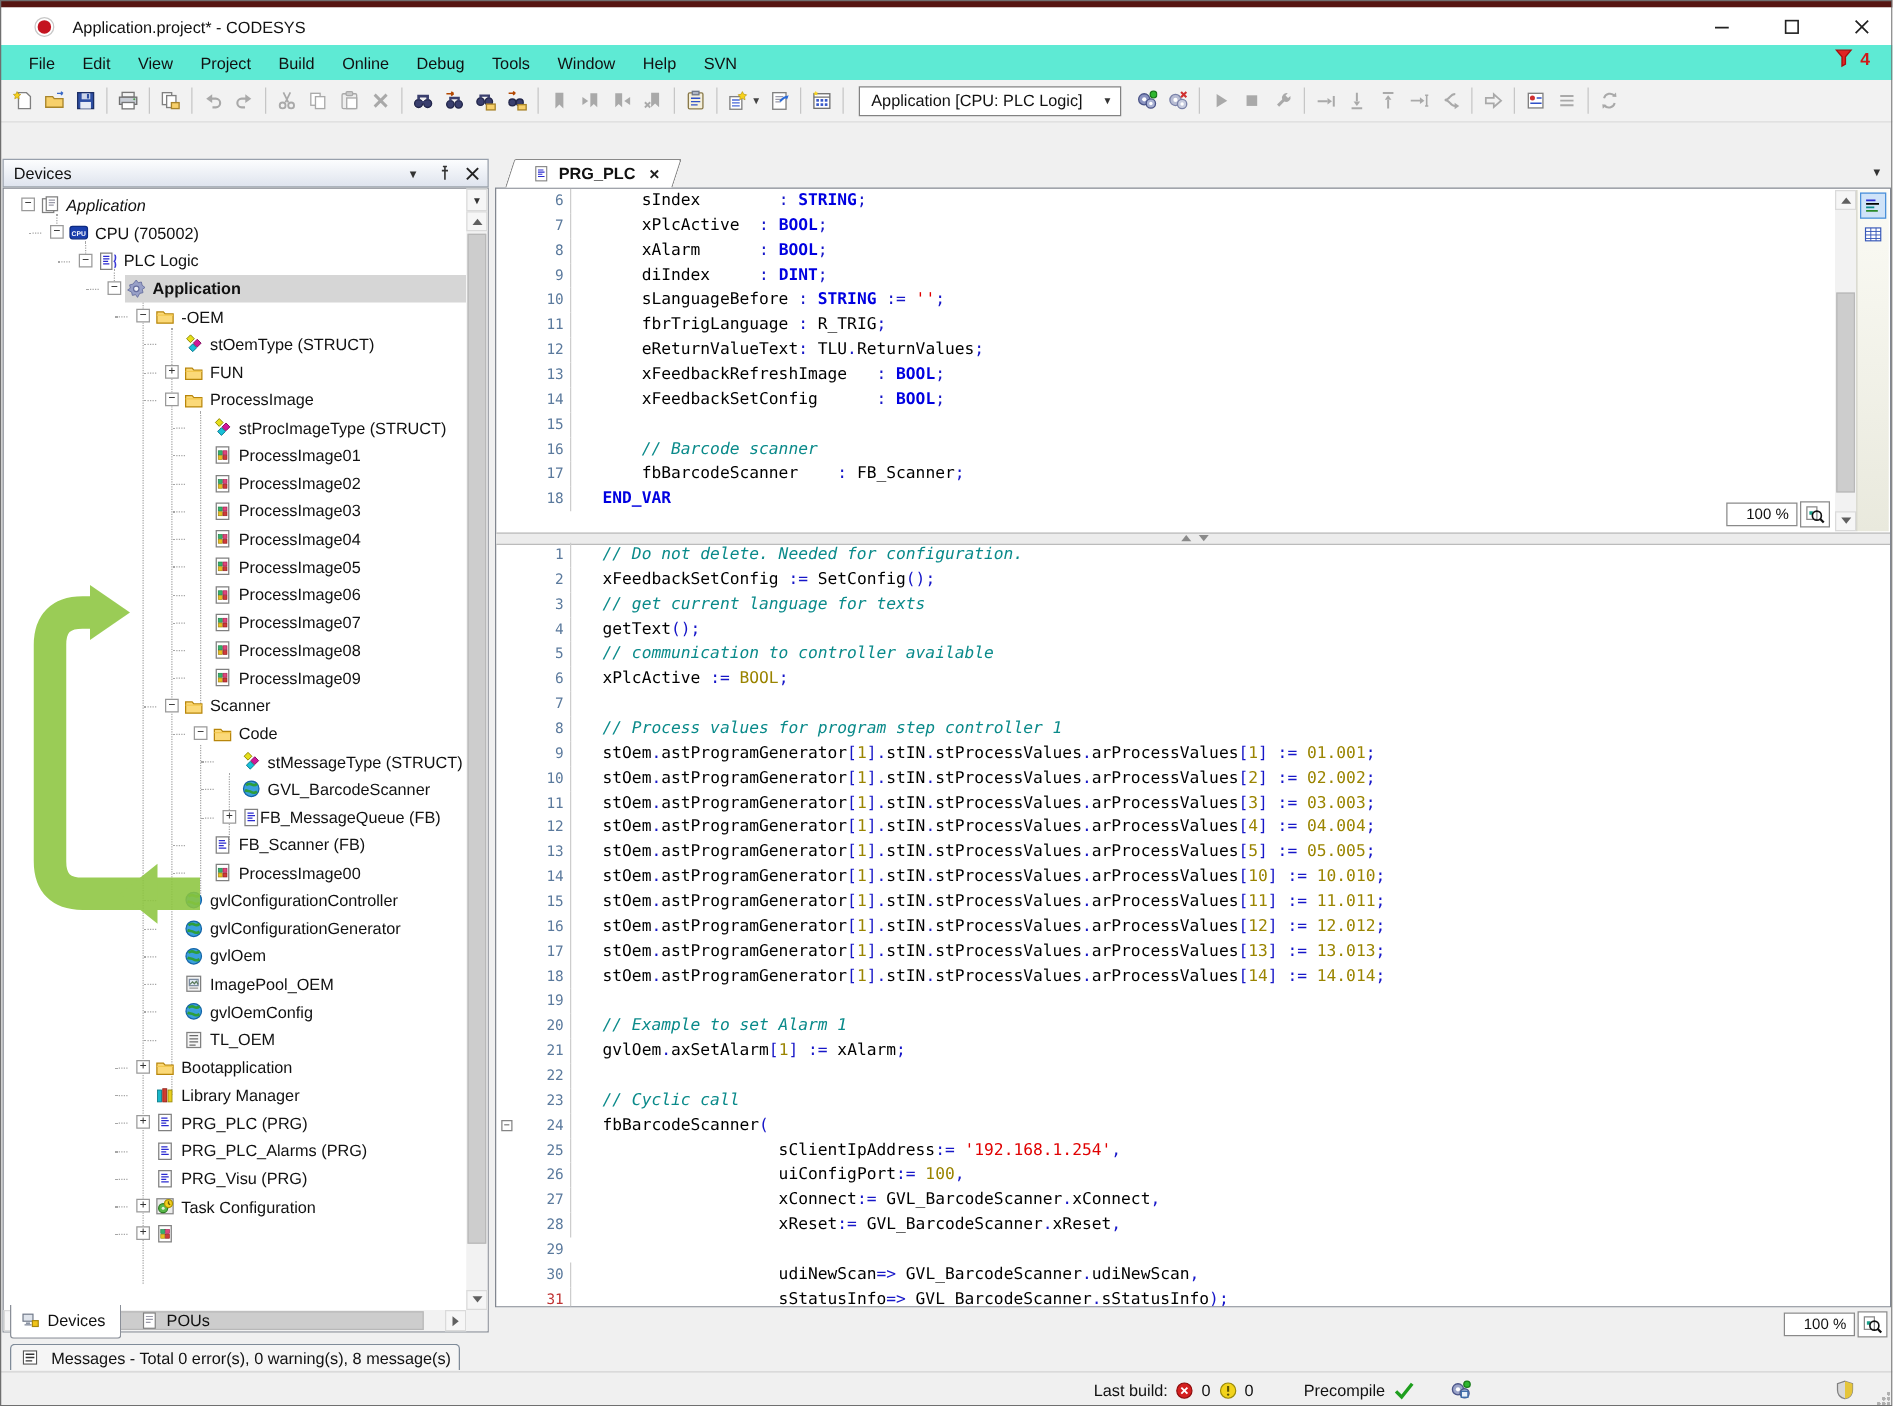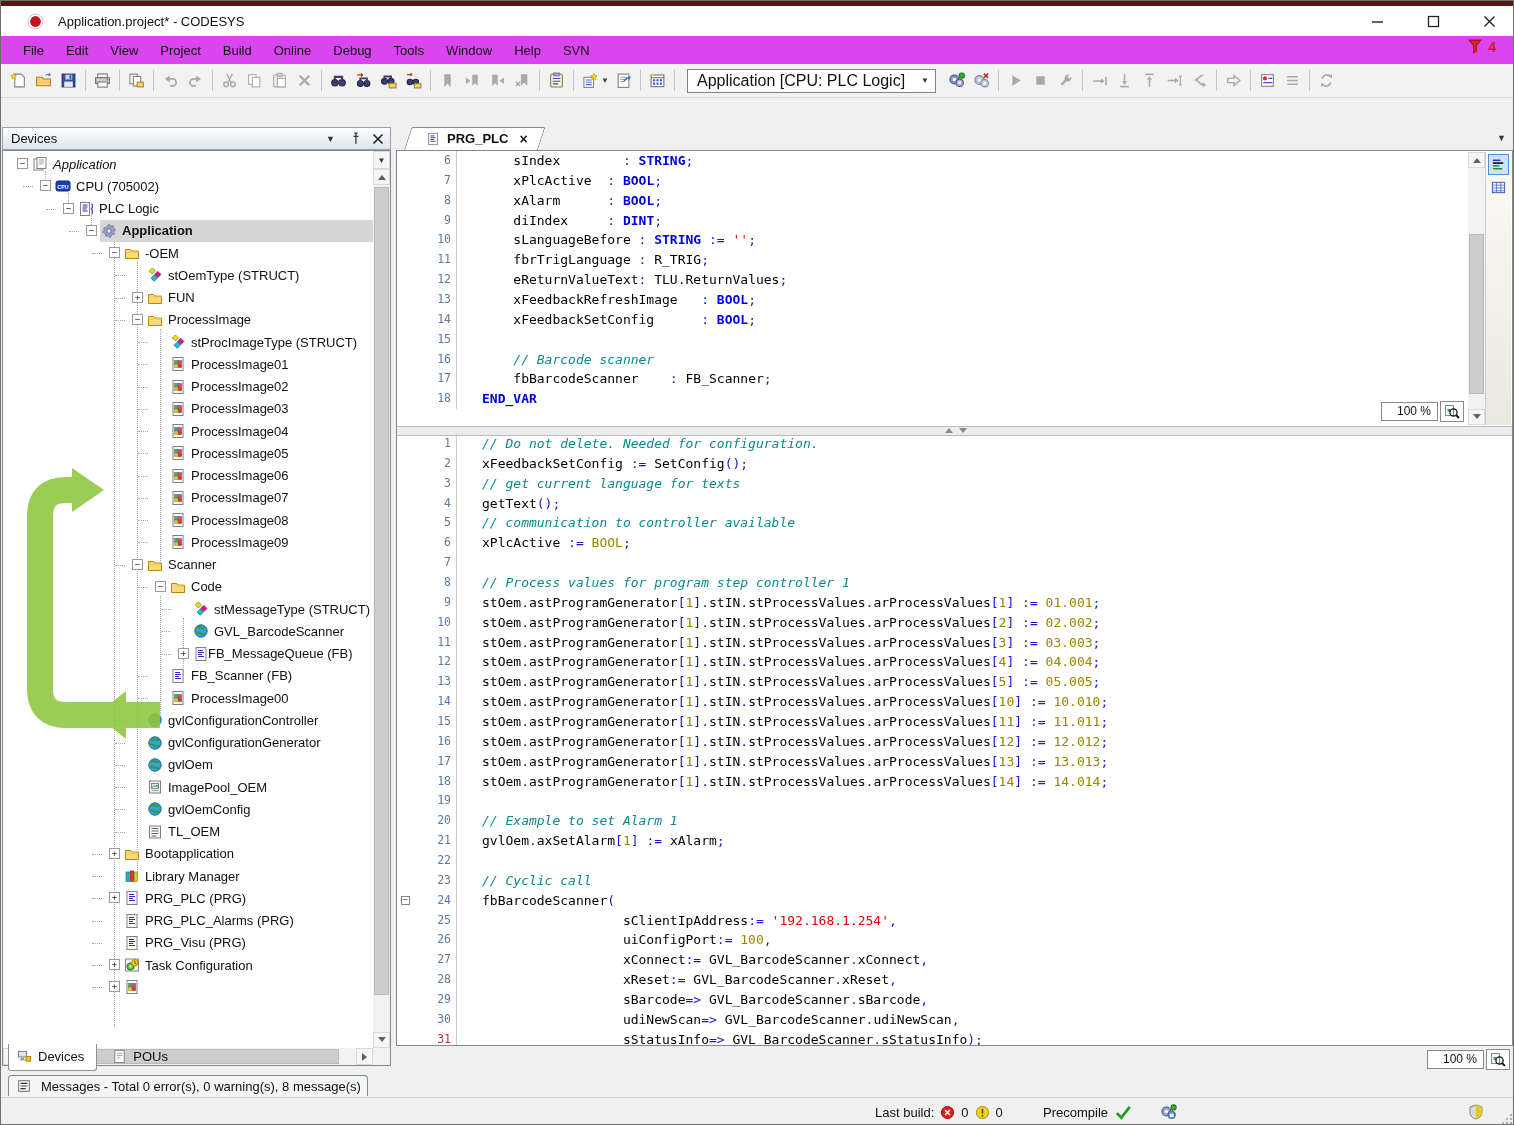--- a/index.html
+++ b/index.html
@@ -6,33 +6,33 @@
   body{width:1514px;height:1125px;position:relative;overflow:hidden;background:#f0f0f0;
        font-family:"Liberation Sans",sans-serif;font-size:13px;color:#111;}
   #frame{position:absolute;inset:0;border:1px solid #6f6f6f;box-sizing:border-box;pointer-events:none;z-index:99;}
   
   #topstrip{position:absolute;left:0;top:0;width:1514px;height:6px;background:#571612;}
   #titlebar{position:absolute;left:0;top:6px;width:1514px;height:30px;background:#fff;display:flex;align-items:center;}
   #logo{width:17px;height:17px;margin-left:27px;}
   #title{margin-left:14px;font-size:13px;}
   #wincontrols{position:absolute;right:10px;top:0;height:30px;display:flex;align-items:center;gap:26px;}
   .wc{width:30px;height:24px;display:flex;align-items:center;justify-content:center;}
-  #menubar{position:absolute;left:0;top:36px;width:1514px;height:28px;background:#d946ef;display:flex;align-items:center;padding-left:12px;box-sizing:border-box;}
+  #menubar{position:absolute;left:0;top:36px;width:1514px;height:28px;background:#5eead4;display:flex;align-items:center;padding-left:12px;box-sizing:border-box;}
   .menu-item{padding:4px 11px;cursor:default;}
   #menu-right{position:absolute;right:18px;top:38px;display:flex;align-items:center;gap:4px;}
   #notif-count{color:#d01818;font-weight:bold;font-size:14px;}
   #toolbar{position:absolute;left:0;top:64px;width:1514px;height:34px;background:#f2f2f2;border-bottom:1px solid #dcdcdc;
            display:flex;align-items:center;padding-left:6px;box-sizing:border-box;}
   .tb-btn{width:25px;height:25px;display:flex;align-items:center;justify-content:center;flex:0 0 auto;}
   .tb-btn svg{width:17px;height:17px;}
   .tb-sep{width:1px;height:21px;background:#c6c6c6;margin:0 4px;flex:0 0 auto;}
   .tb-dd{width:10px;font-size:8px;color:#444;flex:0 0 auto;margin-left:-2px;}
   #app-combo{display:flex;align-items:center;height:22px;background:#fff;border:1px solid #828282;
              padding:0 6px 0 9px;margin:0 8px;gap:16px;flex:0 0 auto;}
-  #app-combo .val{font-size:16px;white-space:nowrap;}
+  #app-combo .val{font-size:13px;white-space:nowrap;}
   #app-combo .arr{font-size:8px;color:#333;}
   
   #leftpanel{position:absolute;left:2px;top:127px;width:389px;height:944px;}
   #devices-header{position:absolute;left:0;top:0;width:389px;height:23px;background:linear-gradient(#fcfdfe,#dfe4ee);
                   border:1px solid #98a0ac;box-sizing:border-box;display:flex;align-items:center;}
   #devices-header .t{margin-left:8px;}
   #devices-header .btns{position:absolute;right:6px;display:flex;gap:12px;align-items:center;}
   #treebox{position:absolute;left:0;top:23px;width:389px;height:916px;background:#fff;border:1px solid #828790;box-sizing:border-box;}
   #tree-rows{position:absolute;left:0;top:0;right:17px;bottom:17px;overflow:hidden;}
   .trow{position:relative;height:22.25px;}
@@ -1230,21 +1230,20 @@
             <span class="ctext">                  <span class="tk-id">xConnect</span><span class="tk-op">:=</span> <span class="tk-id">GVL_BarcodeScanner</span><span class="tk-op">.</span><span class="tk-id">xConnect</span><span class="tk-op">,</span></span>
           </div>
           <div class="cl">
             <span class="fold"></span>
             <span class="ln">28</span>
             <span class="ctext">                  <span class="tk-id">xReset</span><span class="tk-op">:=</span> <span class="tk-id">GVL_BarcodeScanner</span><span class="tk-op">.</span><span class="tk-id">xReset</span><span class="tk-op">,</span></span>
           </div>
           <div class="cl">
             <span class="fold"></span>
             <span class="ln">29</span>
-            <span class="ctext">                  <span class="tk-id">sBarcode</span><span class="tk-op">=&gt;</span> <span class="tk-id">GVL_BarcodeScanner</span><span class="tk-op">.</span><span class="tk-id">sBarcode</span><span class="tk-op">,</span></span>
           </div>
           <div class="cl">
             <span class="fold"></span>
             <span class="ln">30</span>
             <span class="ctext">                  <span class="tk-id">udiNewScan</span><span class="tk-op">=&gt;</span> <span class="tk-id">GVL_BarcodeScanner</span><span class="tk-op">.</span><span class="tk-id">udiNewScan</span><span class="tk-op">,</span></span>
           </div>
           <div class="cl">
             <span class="fold"></span>
             <span class="ln red">31</span>
             <span class="ctext">                  <span class="tk-id">sStatusInfo</span><span class="tk-op">=&gt;</span> <span class="tk-id">GVL_BarcodeScanner</span><span class="tk-op">.</span><span class="tk-id">sStatusInfo</span><span class="tk-op">);</span></span>

